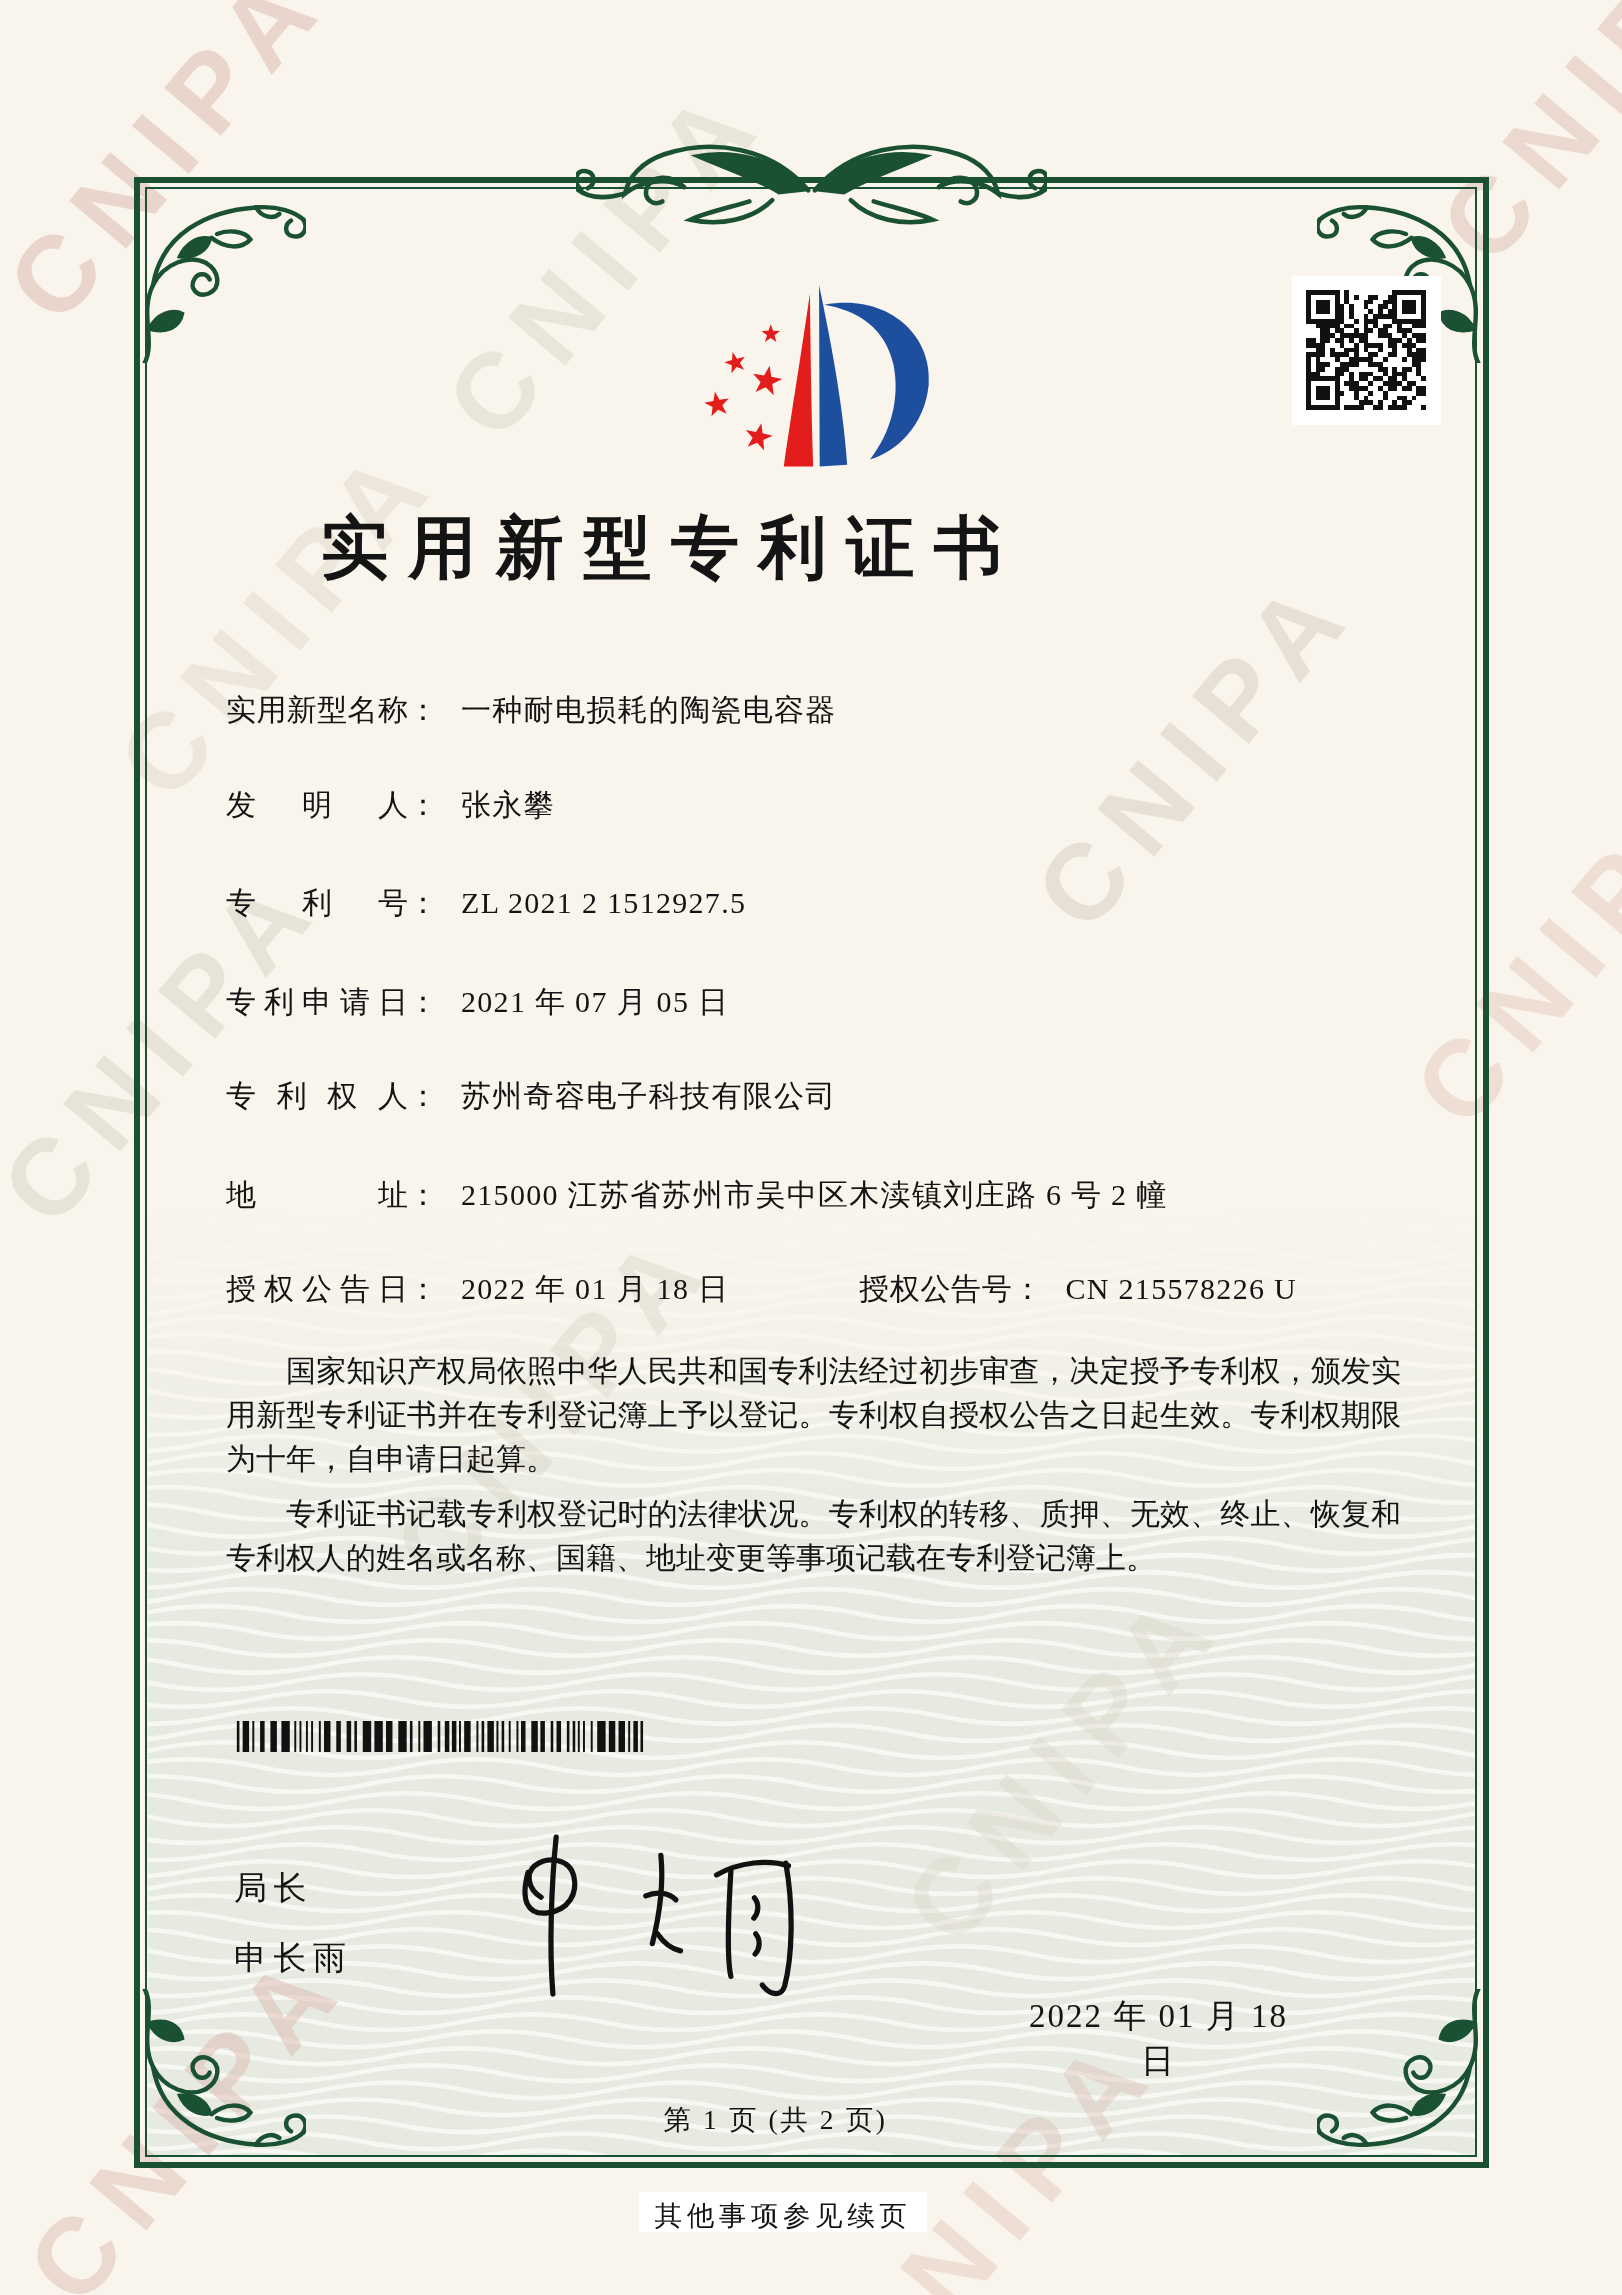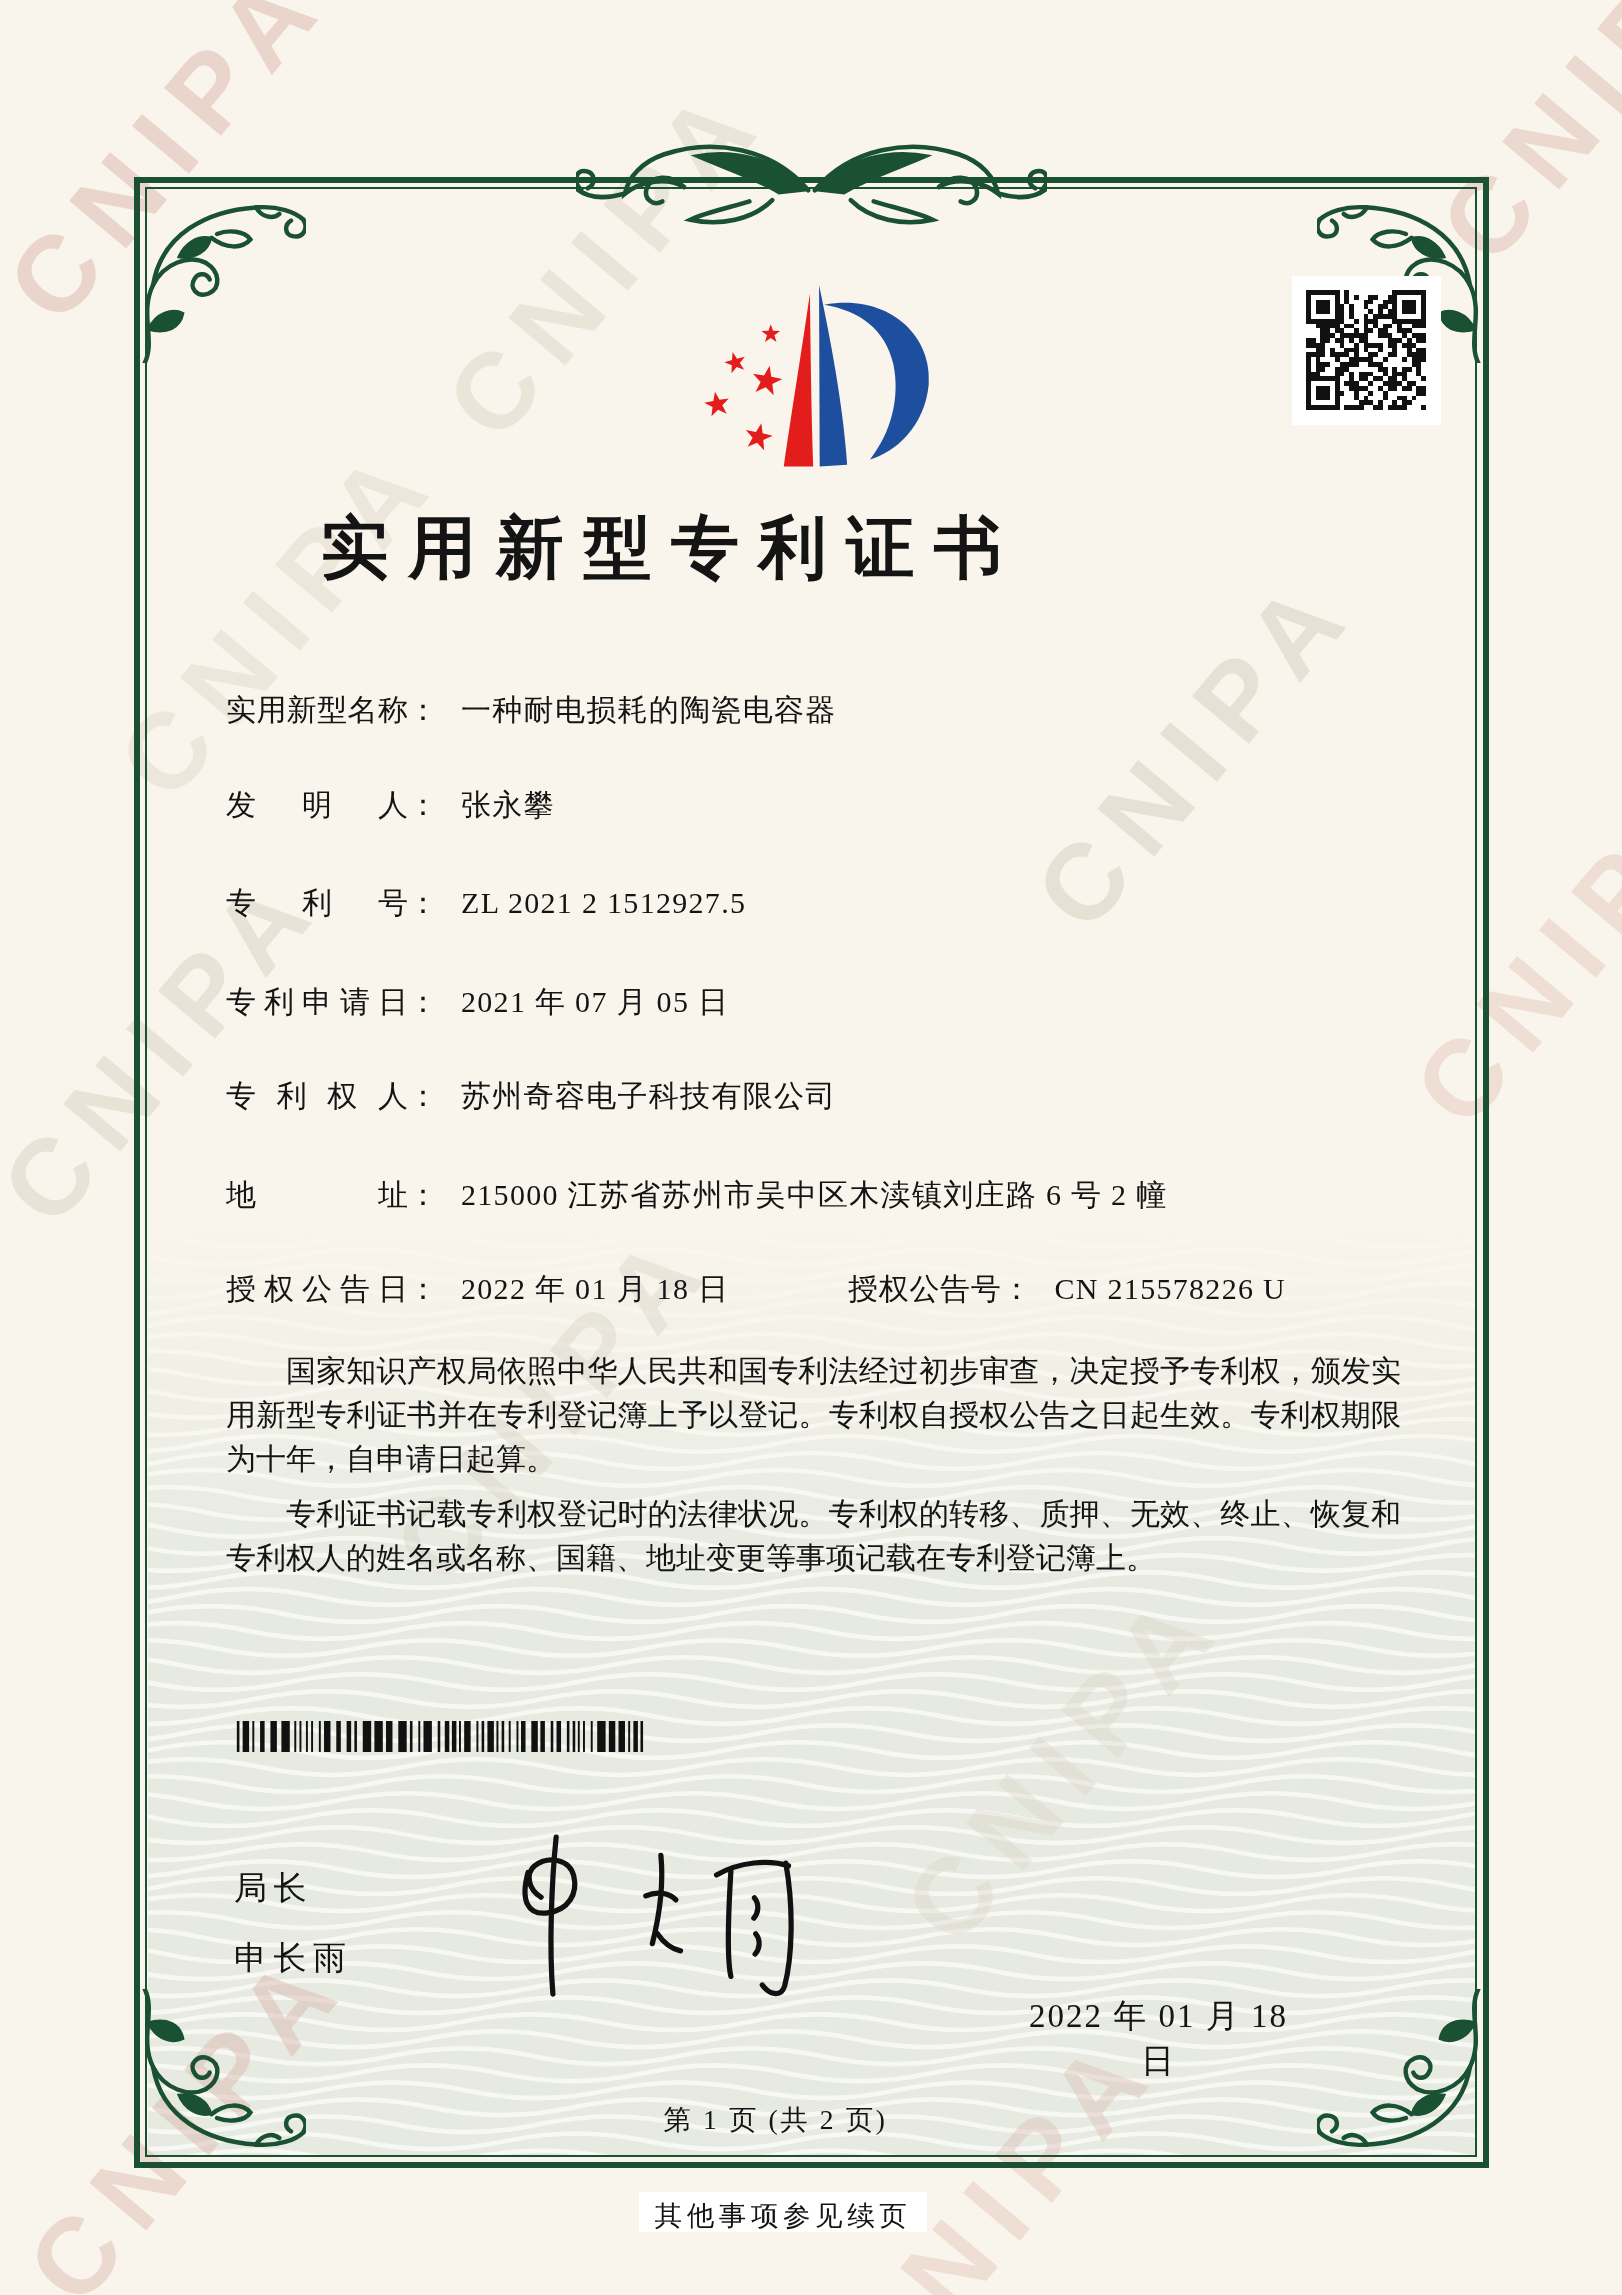--- a/index.html
+++ b/index.html
@@ -41,21 +41,21 @@
   .doc-title{
     position:absolute;left:0;top:503px;width:1342px;text-align:center;
     font-size:68px;font-weight:bold;letter-spacing:19.6px;z-index:5;
   }
   
   .field-row{position:absolute;left:226px;font-size:30px;z-index:5;white-space:nowrap;}
   .flabel{
     display:inline-block;width:182px;vertical-align:top;
     text-align:justify;text-align-last:justify;text-justify:inter-character;
   }
-  .flabel2{width:auto;text-align:right;text-align-last:auto;letter-spacing:0.7px;}
+  .flabel2{width:auto;text-align:right;text-align-last:auto;letter-spacing:0.7px;margin-left:11px;}
   .colon{display:inline-block;}
   .fvalue{display:inline-block;margin-left:23px;letter-spacing:1.3px;}
   .grant-group2{position:absolute;left:622px;top:0;}
   
   .body-text{
     position:absolute;left:226px;top:1349px;width:1175px;z-index:5;
     font-size:30px;line-height:44px;text-align:justify;
   }
   .body-text p{margin:0;text-indent:2em;}
   .body-text p + p{margin-top:11px;}

